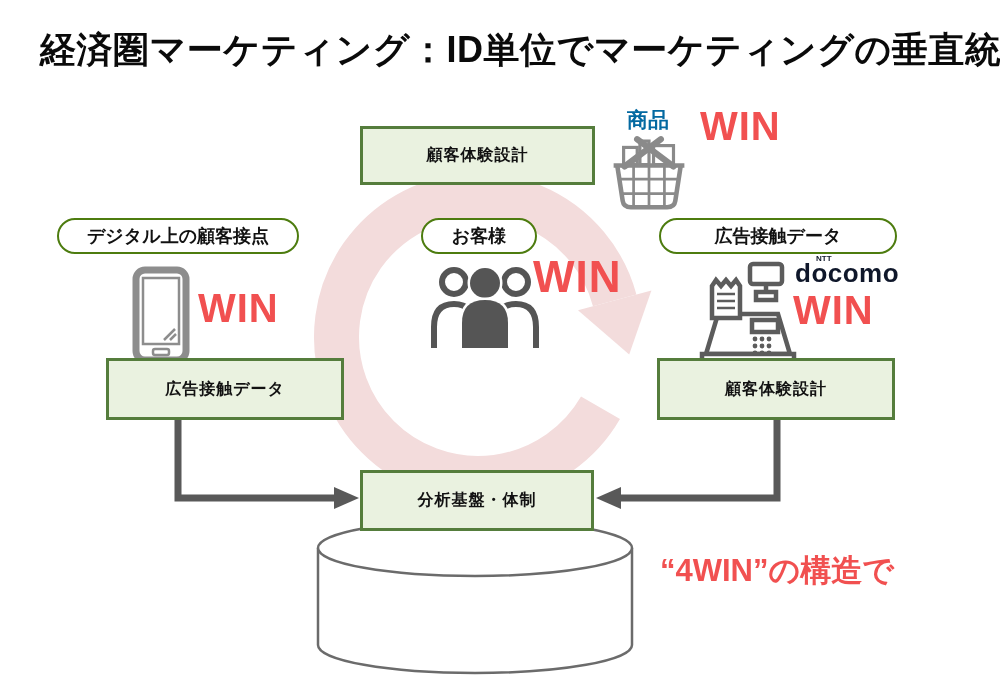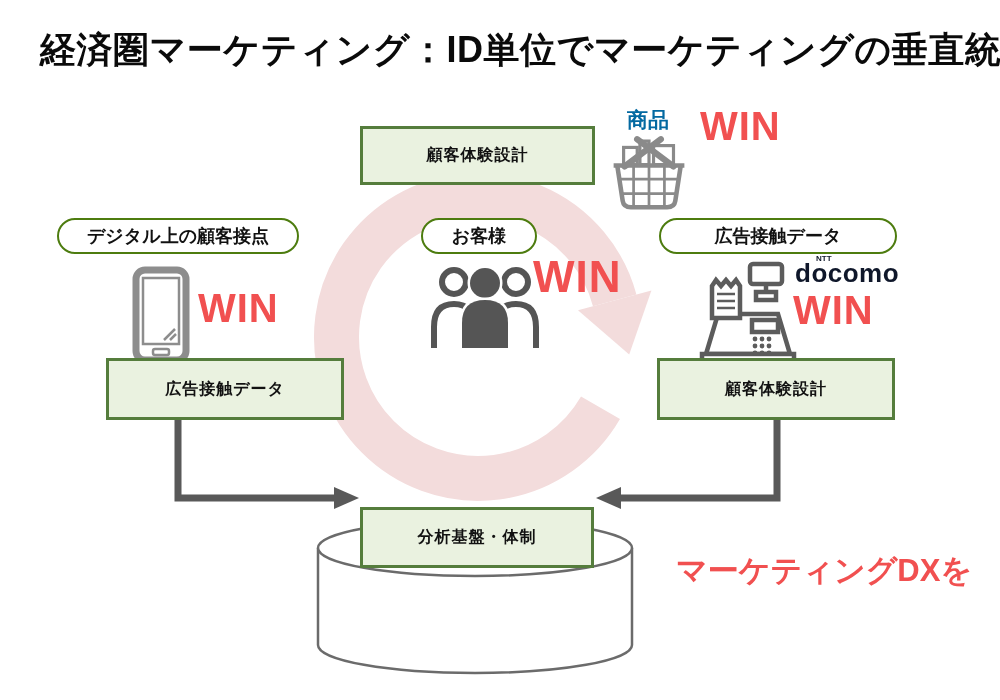--- a/index.html
+++ b/index.html
@@ -5,21 +5,21 @@
   html,body{margin:0;padding:0;background:#fff;}
   #stage{position:relative;width:1000px;height:700px;background:#fff;overflow:hidden;
          font-family:"Liberation Sans","DejaVu Sans",sans-serif;}
   .abs{position:absolute;}
   #title{left:40px;top:26px;font-size:36px;font-weight:800;color:#0a0a0a;letter-spacing:0.5px;white-space:nowrap;}
   .gbox{background:#eaf2e0;border:3px solid #557d3c;display:flex;align-items:center;justify-content:center;
         font-size:16px;font-weight:800;color:#111;letter-spacing:1px;box-sizing:border-box;}
   #box-experience{left:360px;top:126px;width:235px;height:59px;}
   #box-ad{left:62px;top:358px;width:238px;height:62px;margin-left:44px;}
   #box-purchase{left:657px;top:358px;width:238px;height:62px;}
-  #box-analytics{left:360px;top:470px;width:234px;height:61px;z-index:6;margin-top:37px;}
+  #box-analytics{left:360px;top:470px;width:234px;height:61px;z-index:6;}
   .pill{background:#fff;border:2px solid #4d7c0f;border-radius:20px;display:flex;align-items:center;justify-content:center;
         font-size:18px;font-weight:800;color:#111;box-sizing:border-box;z-index:4;}
   #pill-digital{left:57px;top:218px;width:242px;height:36px;}
   #pill-customer{left:421px;top:218px;width:116px;height:36px;}
   #pill-real{left:659px;top:218px;width:238px;height:36px;}
   .win{color:#f15050;font-weight:800;letter-spacing:1px;z-index:4;}
   #win-product{left:700px;top:104px;font-size:40px;}
   #win-digital{left:198px;top:286px;font-size:40px;}
   #win-customer{left:533px;top:252px;font-size:44px;}
   #win-real{left:793px;top:288px;font-size:40px;}
@@ -145,16 +145,16 @@
   </svg>
 
   <svg class="abs" style="left:310px;top:512px;z-index:5;" width="330" height="180" viewBox="0 0 330 180">
     <path d="M8 36 V133 A157 28 0 0 0 322 133 V36" fill="#fff" stroke="#6b6b6b" stroke-width="2.5"></path>
     <ellipse cx="165" cy="36" rx="157" ry="28" fill="#fff" stroke="#6b6b6b" stroke-width="2.5"></ellipse>
   </svg>
 
   <div class="abs gbox" id="box-analytics">分析基盤・体制</div>
 
   <div class="abs" id="callout">
-    <div class="l2">マーケティングDXを</div>
+    <div>“4WIN”の構造で</div>
   </div>
 
 </div>
 
 </body></html>

